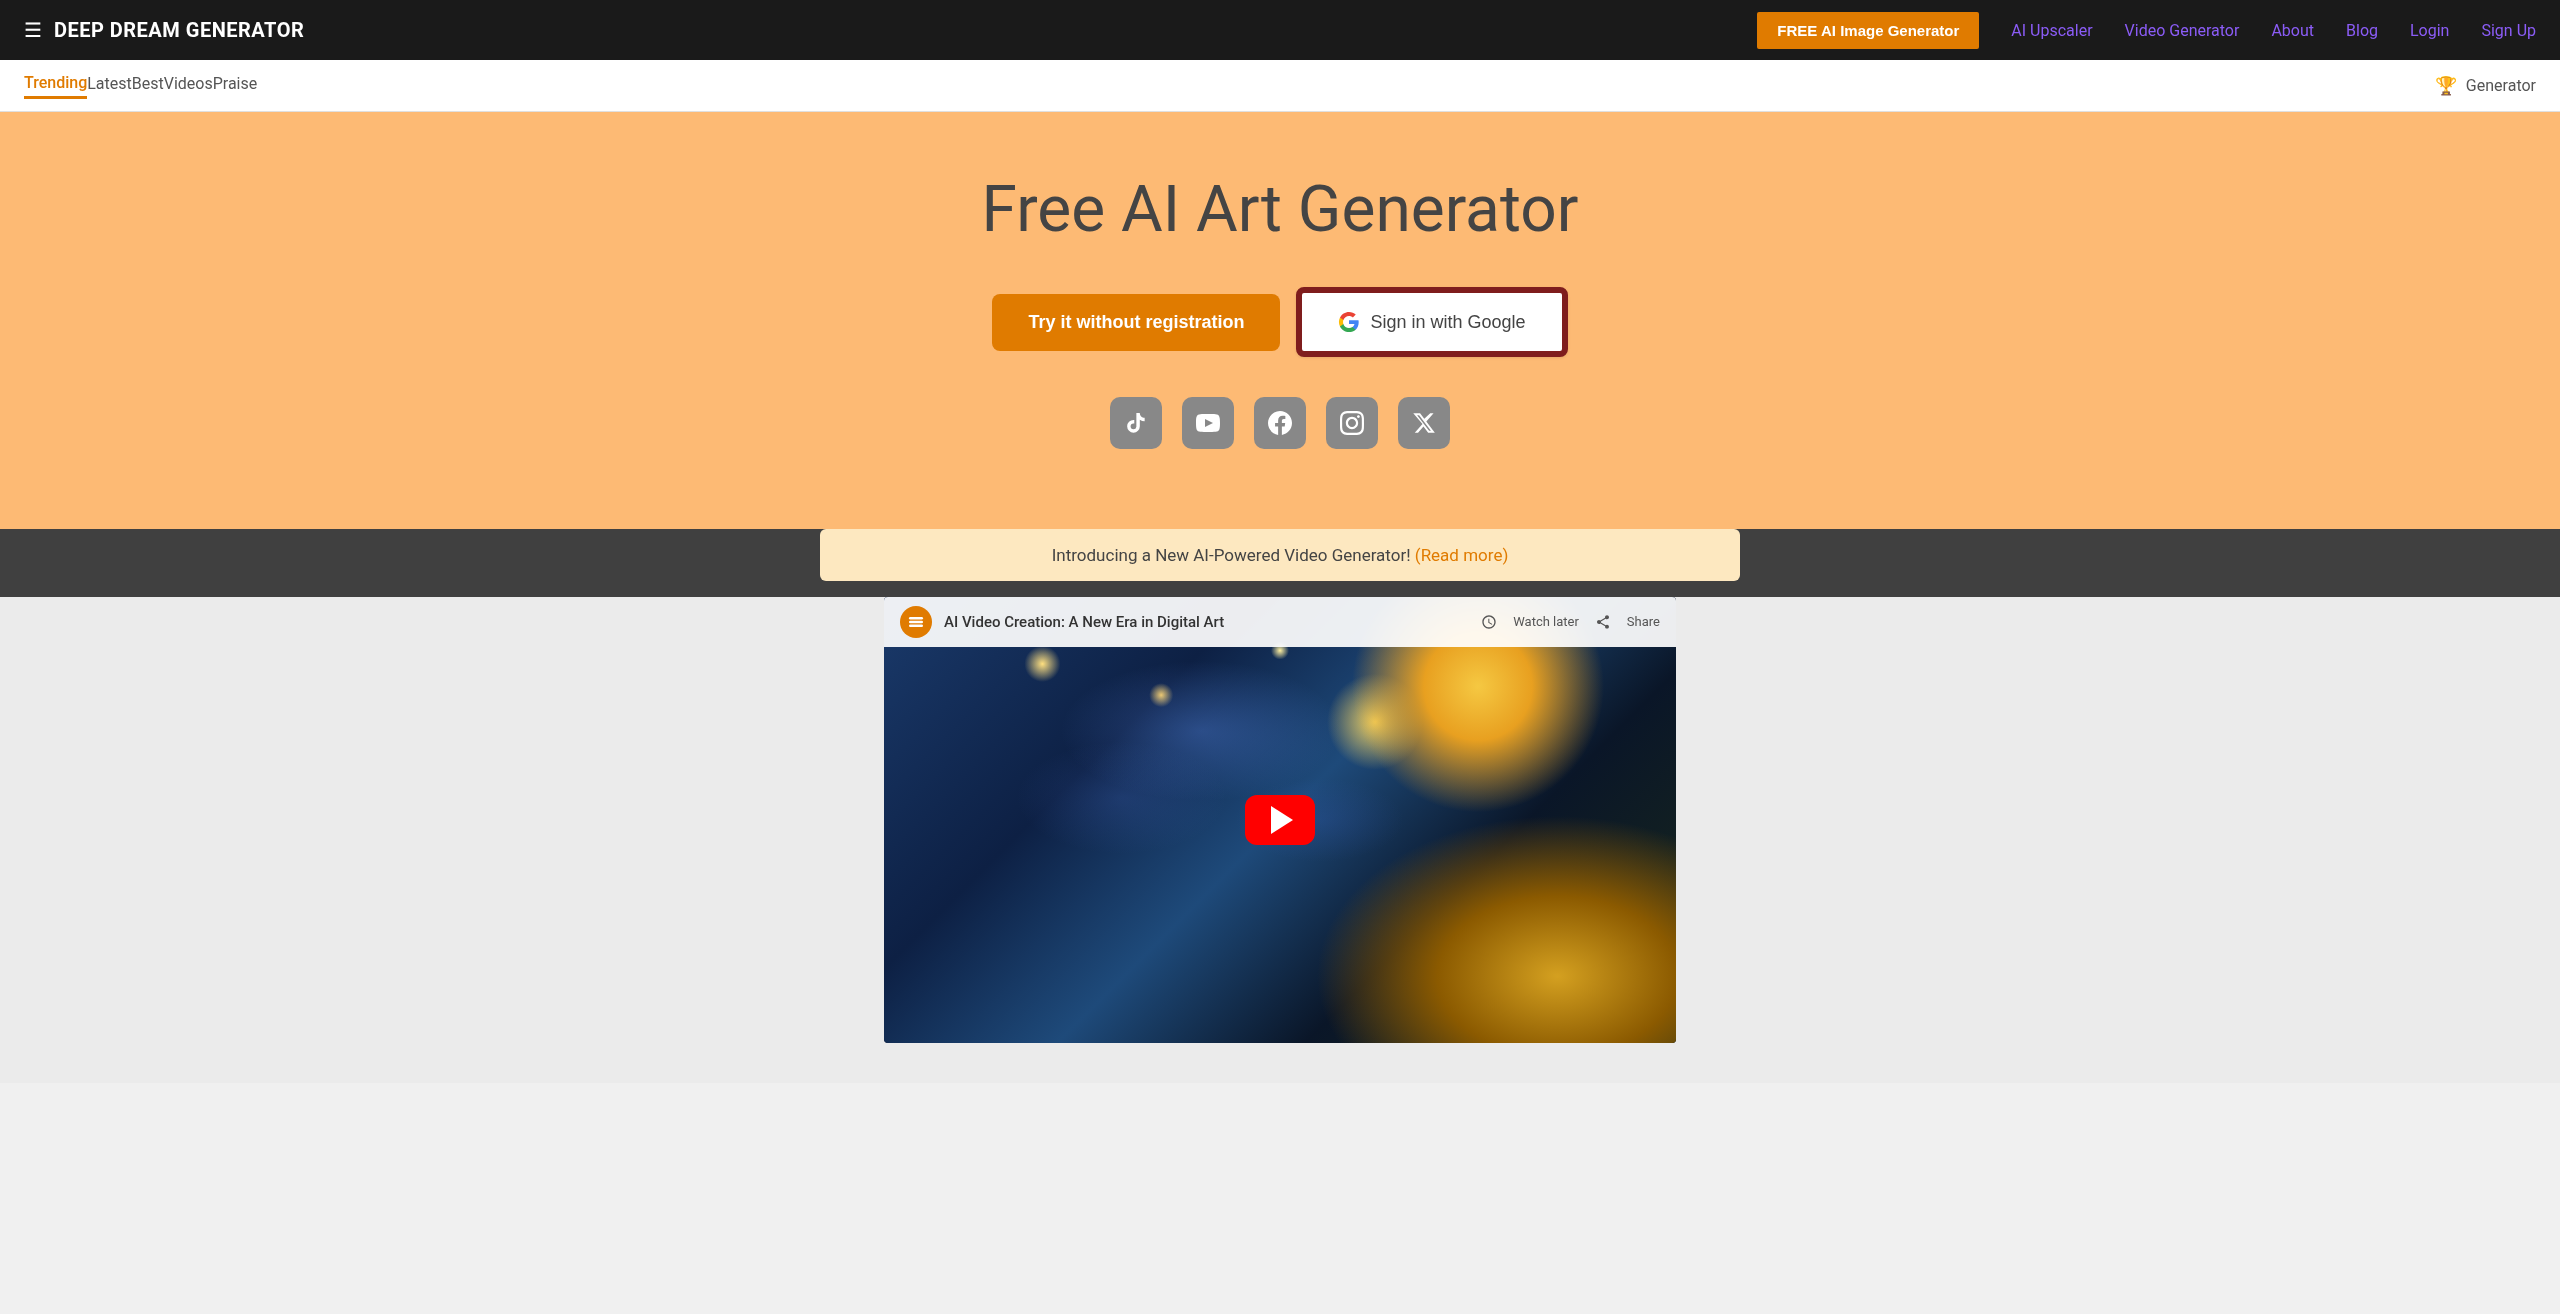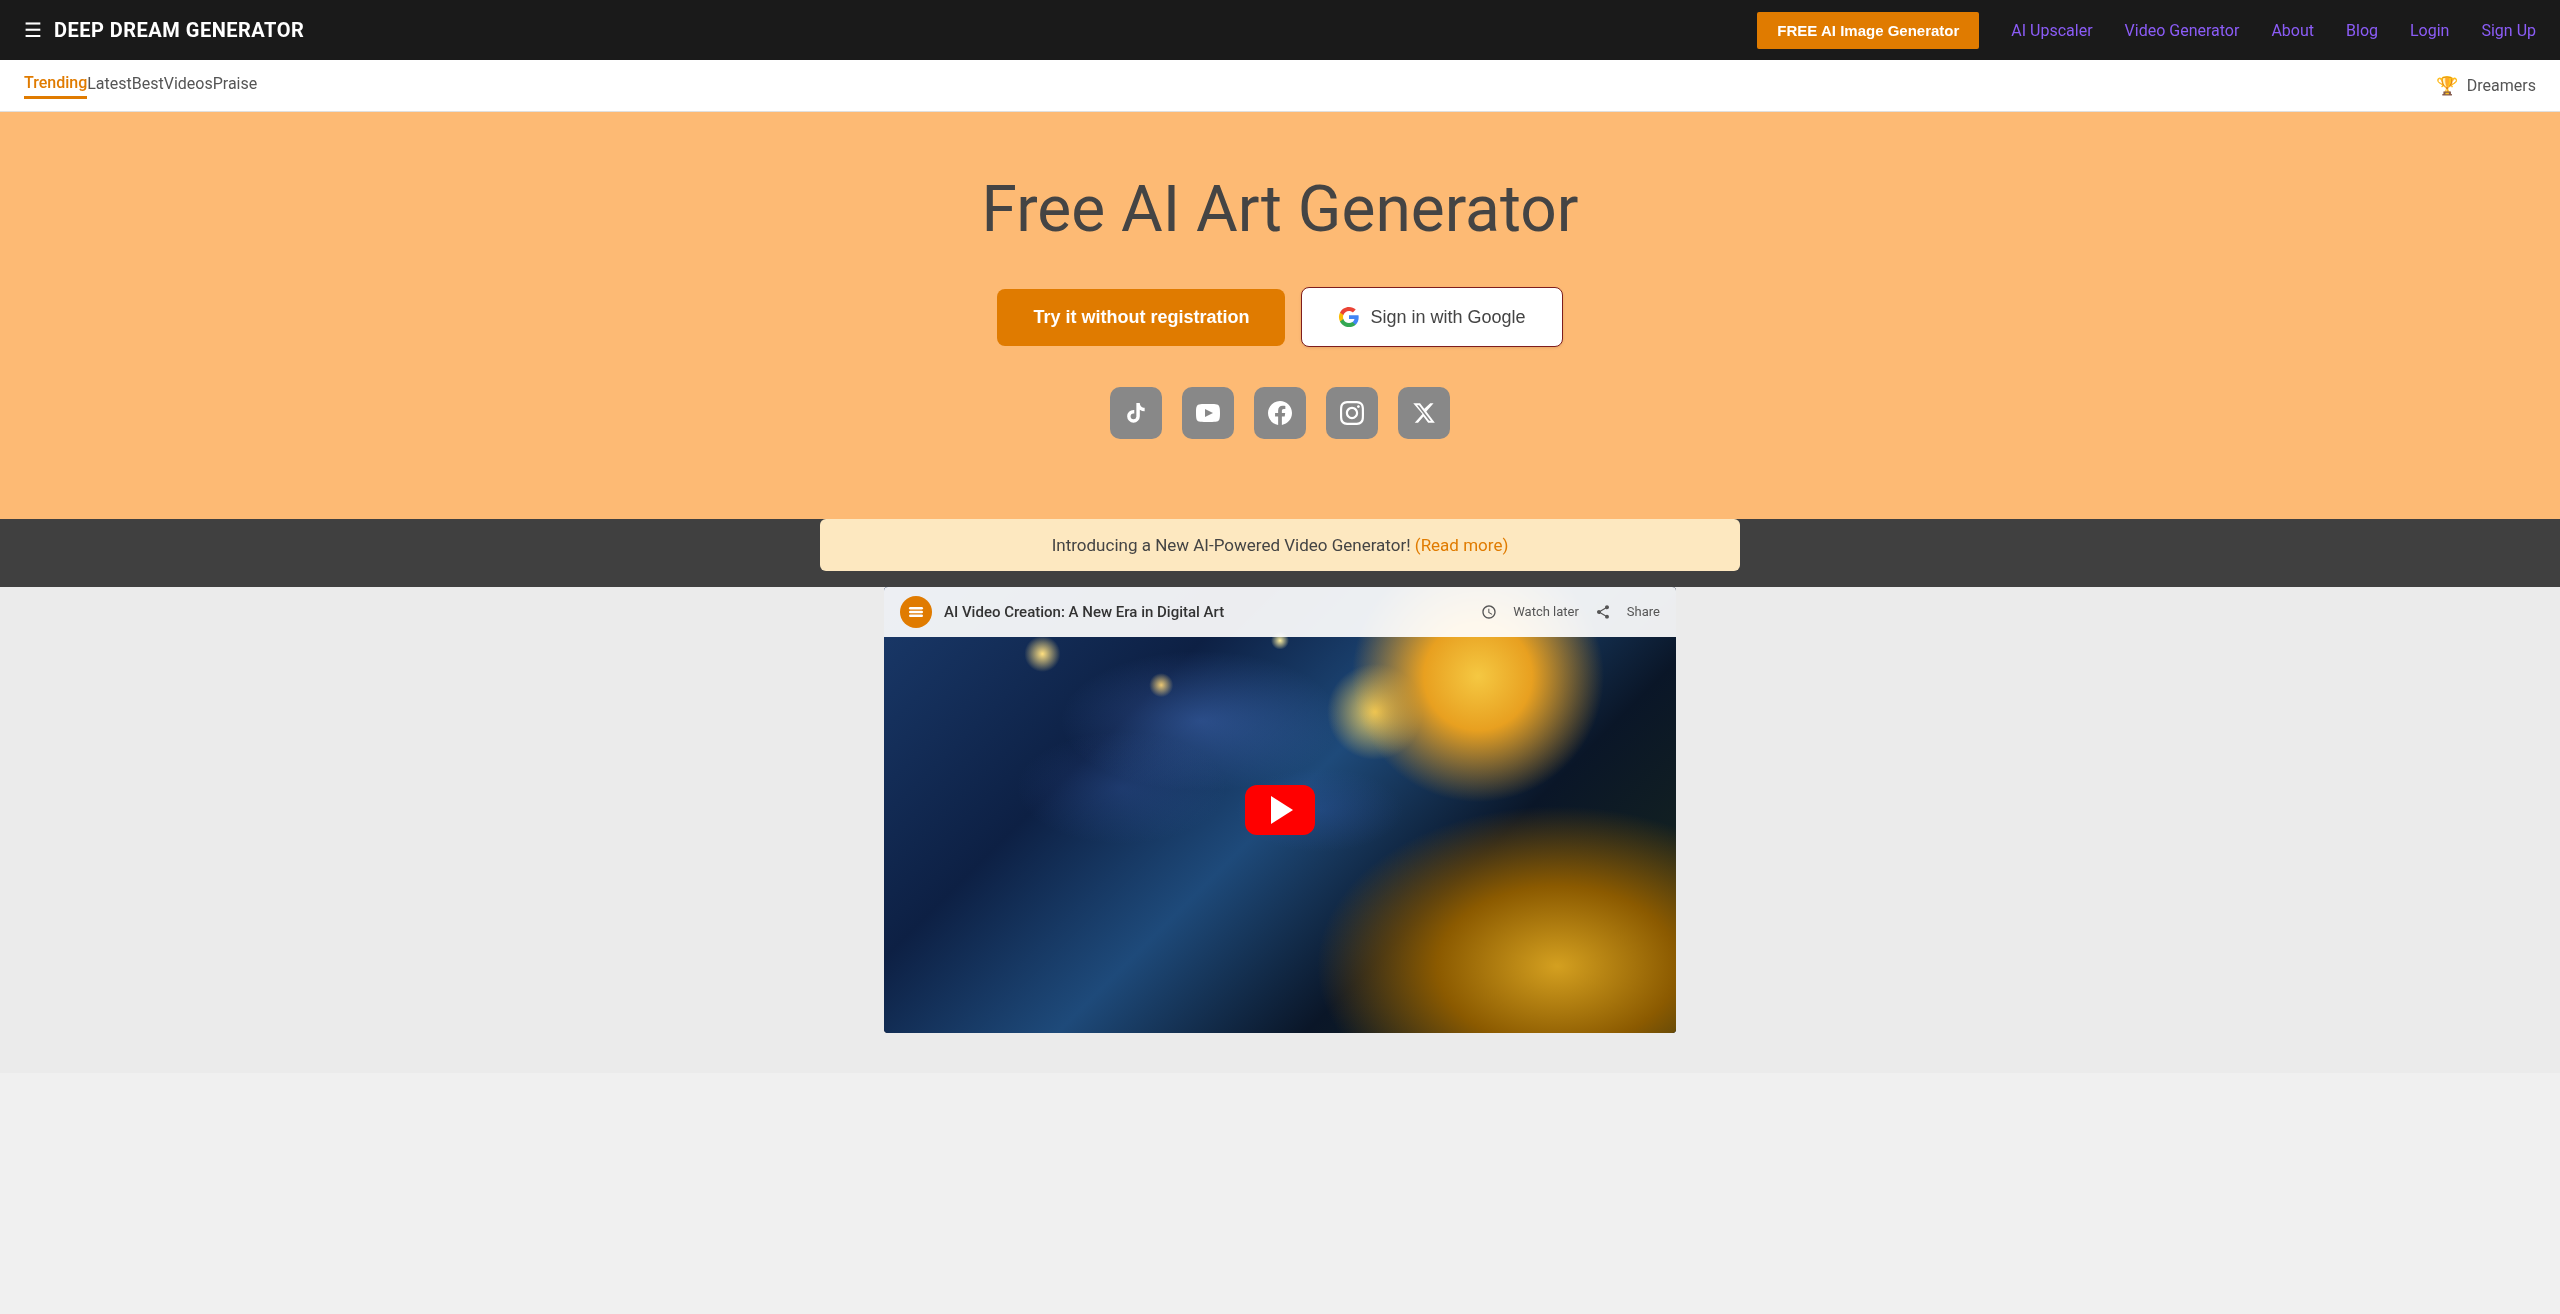--- a/index.html
+++ b/index.html
@@ -123,21 +123,21 @@
       border-radius: 8px;
       padding: 18px 36px;
       font-size: 18px;
       font-weight: 600;
       cursor: pointer;
       white-space: nowrap;
     }
     .google-btn {
       background: #fff;
       color: #444;
-      border: 1px solid #7f1d1d;
+      border: 6px solid #7f1d1d;
       border-radius: 8px;
       padding: 18px 36px;
       font-size: 18px;
       font-weight: 500;
       cursor: pointer;
       display: flex;
       align-items: center;
       gap: 10px;
       white-space: nowrap;
       box-shadow: 0 1px 3px rgba(0,0,0,0.1);
@@ -330,21 +330,21 @@
   <div class="sub-nav">
     <div class="sub-nav-links">
       <a class="sub-nav-link active">Trending</a>
       <a class="sub-nav-link">Latest</a>
       <a class="sub-nav-link">Best</a>
       <a class="sub-nav-link">Videos</a>
       <a class="sub-nav-link">Praise</a>
     </div>
     <div class="sub-nav-right">
       <span class="dreamers-icon">🏆</span>
-      <span>Dreamers</span>
+      <span>Generator</span>
     </div>
   </div>
 </nav>
 
 <section>
   <div class="hero">
     <h1 class="hero-title">Free AI Art Generator</h1>
     <div class="hero-buttons">
       <button class="try-btn">Try it without registration</button>
       <button class="google-btn">

